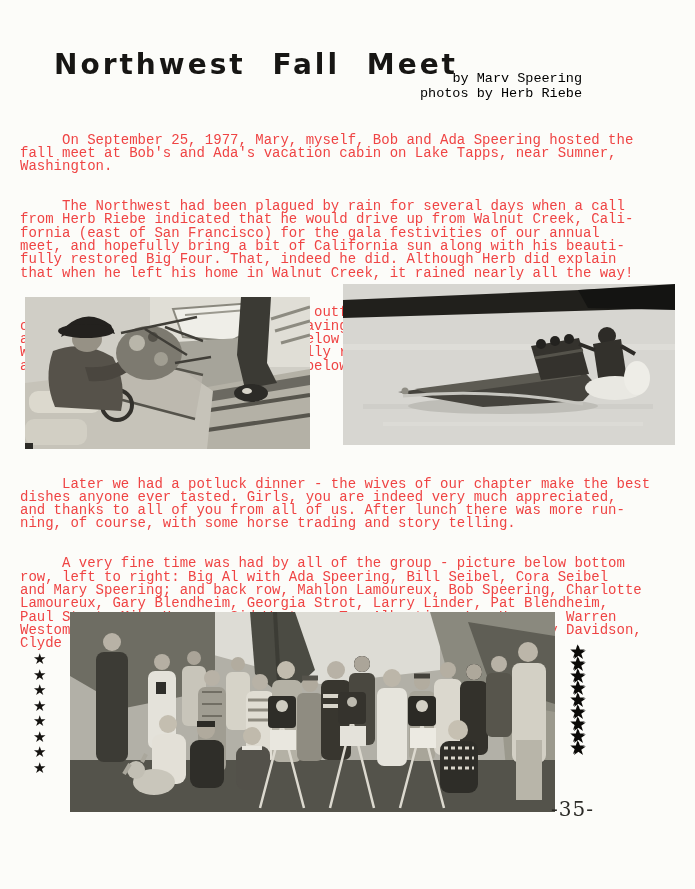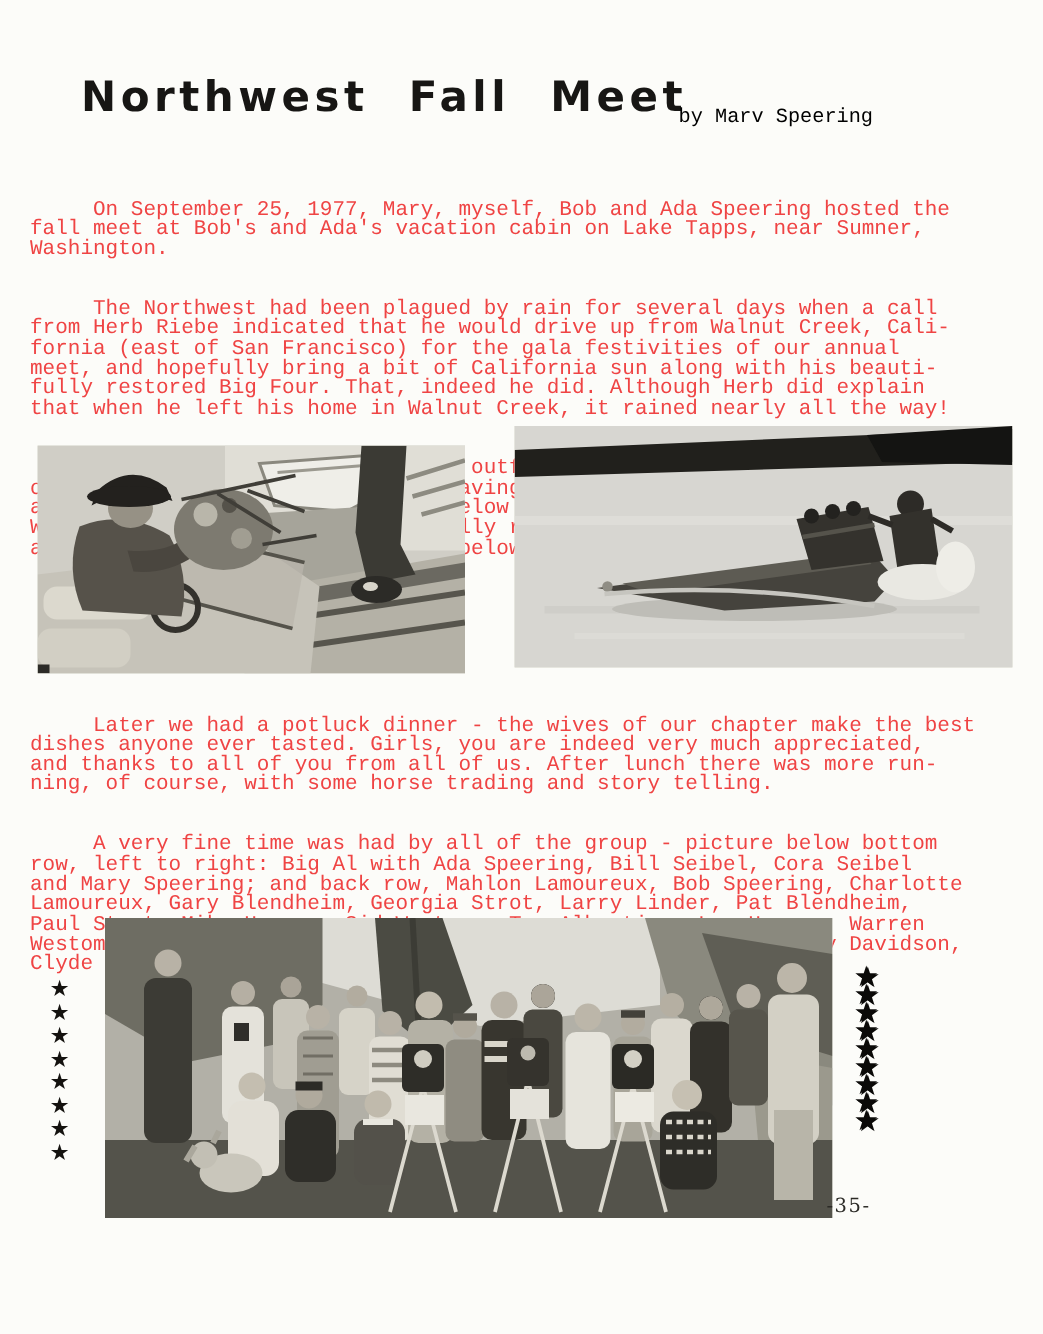--- a/index.html
+++ b/index.html
@@ -31,32 +31,33 @@
   .photo-group { left:70px;  top:612px; width:485px; height:200px; }
   .stars {
     position:absolute; white-space:pre; text-align:center; color:#14120f;
     font-family:"DejaVu Sans", sans-serif;
   }
   .stars-left  { left:33px;  top:652px; font-size:15px; line-height:15.5px; }
   .stars-right { left:569px; top:645px; font-size:19px; line-height:12px; color:#0b0a08;
                  text-shadow:1px 1px 0 #0b0a08; }
   .page-number {
     position:absolute; left:551px; top:797px;
-    font-family:"DejaVu Serif", serif; font-size:13px; letter-spacing:1px; color:#2b2a26;
+    font-family:"DejaVu Serif", serif; font-size:20px; letter-spacing:1px; color:#2b2a26;
   }
 </style>
 </head>
 <body>
 
 <div class="page">
 
   <h1 class="title">Northwest Fall Meet</h1>
 
   <div class="byline-block">
     <div>by Marv Speering</div>
+    <div>photos by Herb Riebe</div>
   </div>
 
   <div class="bodytext block-top">
     <div class="para">     On September 25, 1977, Mary, myself, Bob and Ada Speering hosted the
 fall meet at Bob's and Ada's vacation cabin on Lake Tapps, near Sumner,
 Washington.</div>
     <div class="para">     The Northwest had been plagued by rain for several days when a call
 from Herb Riebe indicated that he would drive up from Walnut Creek, Cali-
 fornia (east of San Francisco) for the gala festivities of our annual
 meet, and hopefully bring a bit of California sun along with his beauti-

